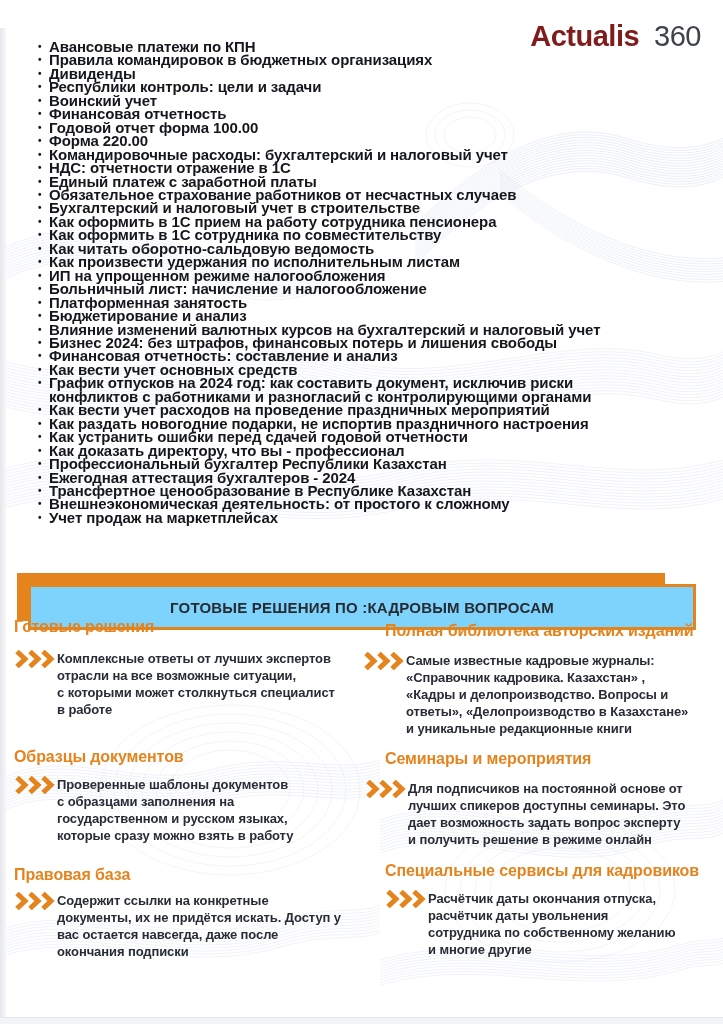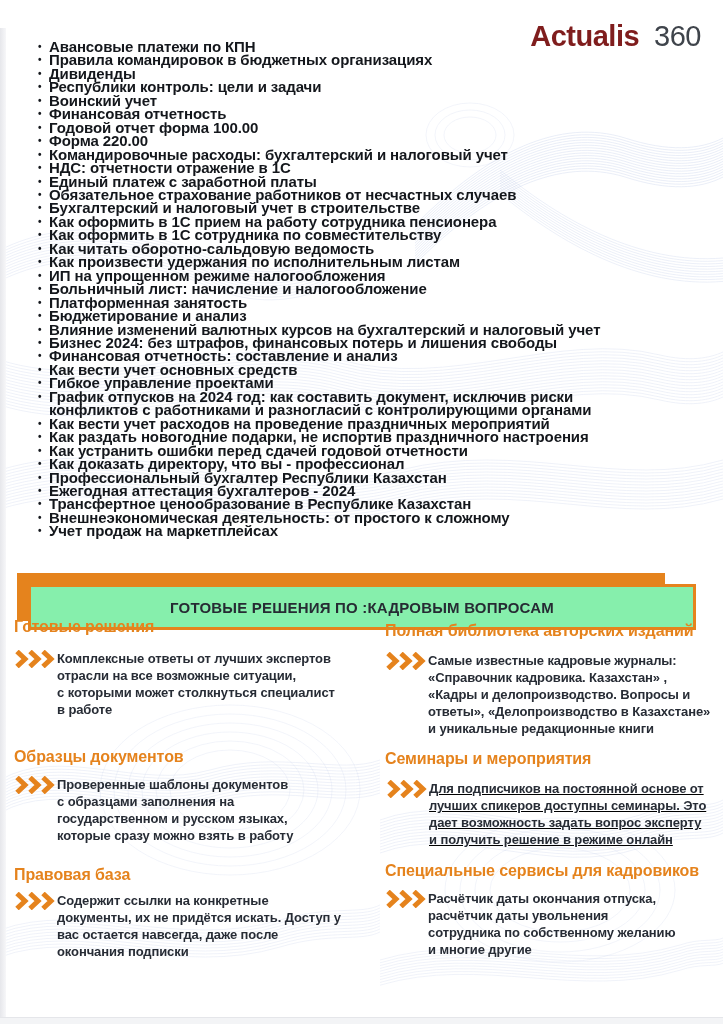--- a/index.html
+++ b/index.html
@@ -22,37 +22,37 @@
   .logo .suffix{font-weight:normal;margin-left:15px;letter-spacing:-0.5px;}
   
   .topics{position:absolute;left:38px;top:40px;width:610px;margin:0;padding:0;list-style:none;}
   .topics li{
     position:relative;padding-left:11px;
     font-size:15px;font-weight:bold;line-height:13.45px;color:#14171c;
     letter-spacing:-0.1px;
   }
   .topics li::before{content:"\2022";position:absolute;left:0;top:0;font-size:10px;color:#14171c;}
   
-  .banner{position:absolute;left:28px;top:584px;width:662px;height:40px;background:#86efac;
+  .banner{position:absolute;left:28px;top:584px;width:662px;height:40px;background:#7dd3fc;
     border:3px solid var(--accent);z-index:2;display:flex;align-items:center;justify-content:center;}
   .banner-shadow{position:absolute;left:17px;top:573px;width:648px;height:48px;background:var(--accent);z-index:1;}
   .banner-title{font-size:15px;font-weight:bold;color:#262b33;letter-spacing:0.2px;white-space:nowrap;}
   
   .sec-heading{position:absolute;font-size:16px;font-weight:bold;color:var(--accent);
     letter-spacing:-0.1px;white-space:nowrap;z-index:2;}
   .sec-block{position:absolute;z-index:2;}
   .chevrons{position:absolute;left:0;top:0;width:42px;height:18px;}
   .sec-text{
     margin-left:43px;font-size:13px;font-weight:bold;color:#272c35;line-height:17px;
     white-space:pre-line;letter-spacing:-0.1px;
   }
   .lh1{left:14px;top:618px;} .lh2{left:14px;top:748px;} .lh3{left:14px;top:866px;}
   .rh1{left:385px;top:622px;} .rh2{left:385px;top:750px;} .rh3{left:385px;top:862px;text-align:right;}
   .lb1{left:14px;top:650px;width:345px;} .lb2{left:14px;top:776px;width:345px;} .lb3{left:14px;top:892px;width:345px;}
-  .rb1{left:385px;top:652px;width:332px;} .rb2{left:386px;top:780px;width:332px;text-decoration:underline;} .rb3{left:385px;top:890px;width:332px;}
+  .rb1{left:363px;top:652px;width:332px;} .rb2{left:365px;top:780px;width:332px;} .rb3{left:385px;top:890px;width:332px;}
   :root{--accent:#E5831D;}
 </style>
 </head>
 <body>
 
 <svg class="waves" viewBox="0 0 723 1024" xmlns="http://www.w3.org/2000/svg">
   <defs>
     <path id="wA" d="M415,225 C490,150 560,118 625,138 C668,152 700,150 723,138" fill="none"></path>
     <path id="wB" d="M500,170 C560,220 640,265 723,258" fill="none"></path>
     <path id="wC" d="M0,250 C70,215 150,230 220,260 C260,275 300,270 330,255" fill="none"></path>
@@ -236,21 +236,20 @@
   <li>Как читать оборотно-сальдовую ведомость</li>
   <li>Как произвести удержания по исполнительным листам</li>
   <li>ИП на упрощенном режиме налогообложения</li>
   <li>Больничный лист: начисление и налогообложение</li>
   <li>Платформенная занятость</li>
   <li>Бюджетирование и анализ</li>
   <li>Влияние изменений валютных курсов на бухгалтерский и налоговый учет</li>
   <li>Бизнес 2024: без штрафов, финансовых потерь и лишения свободы</li>
   <li>Финансовая отчетность: составление и анализ</li>
   <li>Как вести учет основных средств</li>
-  <li>Гибкое управление проектами</li>
   <li>График отпусков на 2024 год: как составить документ, исключив риски конфликтов с работниками и разногласий с контролирующими органами</li>
   <li>Как вести учет расходов на проведение праздничных мероприятий</li>
   <li>Как раздать новогодние подарки, не испортив праздничного настроения</li>
   <li>Как устранить ошибки перед сдачей годовой отчетности</li>
   <li>Как доказать директору, что вы - профессионал</li>
   <li>Профессиональный бухгалтер Республики Казахстан</li>
   <li>Ежегодная аттестация бухгалтеров - 2024</li>
   <li>Трансфертное ценообразование в Республике Казахстан</li>
   <li>Внешнеэкономическая деятельность: от простого к сложному</li>
   <li>Учет продаж на маркетплейсах</li>

